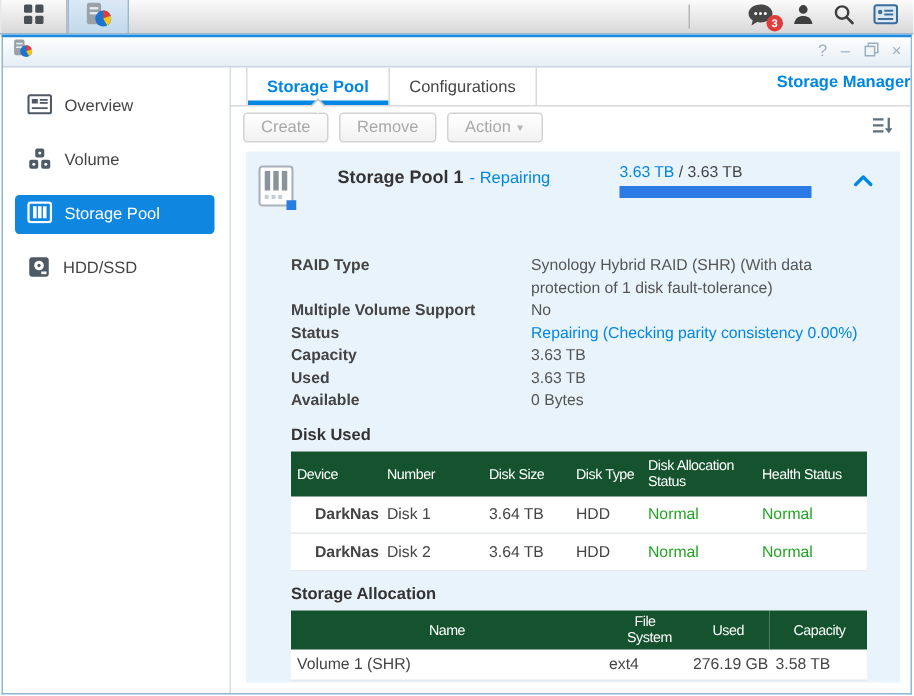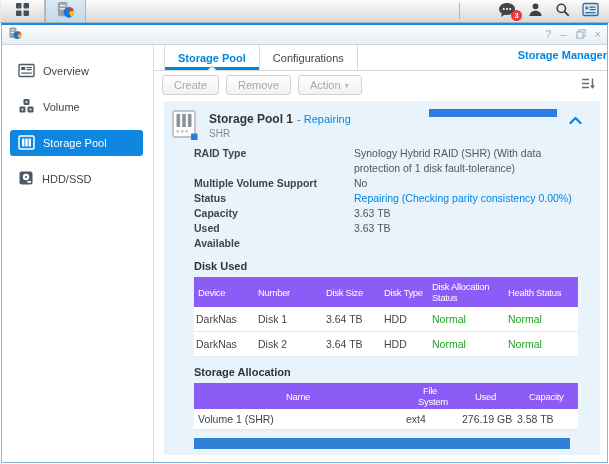--- a/index.html
+++ b/index.html
@@ -95,59 +95,59 @@
     background: linear-gradient(#ffffff, #f1f1f1);
     border: 1px solid #d2d2d2; border-radius: 3px; padding: 3px 11px; cursor: default;
   }
   .tool-btn .caret { font-size: 6.5px; color: #b5b5b5; margin-left: 3px; vertical-align: 1px; }
   .tool-right { margin-left: auto; background: none; border: 1px solid transparent; border-radius: 2px; padding: 2px 3px; cursor: pointer; display: flex; }
   
   .panel {
     flex: 1; margin: 2px 7px 7px 10px; background: #e9f3fb;
     padding: 8px 16px 10px 30px; overflow: hidden;
   }
-  .pool-header { display: flex; align-items: flex-start; cursor: pointer; }
+  .pool-header { display: flex; align-items: flex-start; cursor: pointer; gap: 16px; }
   .pool-icon { margin: 1px 10px 0 -22px; flex: 0 0 auto; }
   .pool-titles { flex: 1; min-width: 0; }
   .pool-name { font-size: 12px; font-weight: bold; color: #333; }
   .pool-tag { font-size: 11px; color: #0086e3; font-weight: normal; margin-left: 4px; }
   .pool-sub { font-size: 10px; color: #8b8b8b; margin-top: 1px; }
   .usage { width: 128px; flex: 0 0 128px; margin-right: 10px; }
   .usage-text { font-size: 10.5px; color: #444; margin-bottom: 3px; white-space: nowrap; }
   .usage-text .used { color: #0086e3; }
   .usage-track { height: 8px; background: #c9d8e4; }
   .usage-fill { height: 100%; background: #2c7be4; }
   .chev-btn { background: none; border: none; padding: 2px; cursor: pointer; margin-top: 2px; }
   
-  .details { margin-top: 1px; }
+  .details { margin-top: 24px; }
   .d-row { display: flex; line-height: 15px; font-size: 10.5px; }
   .d-label { width: 160px; flex: 0 0 160px; font-weight: bold; color: #444; }
   .d-value { flex: 1; color: #555; max-width: 238px; }
   .d-value.accent { color: #0086e3; }
   
   .sec-title { font-size: 11px; font-weight: bold; color: #333; margin: 9px 0 5px; }
   table { width: 384px; border-collapse: collapse; table-layout: fixed; background: #fff; }
   thead th {
-    background: #8b5cf6; color: #fff; font-weight: normal; text-align: left;
+    background: #14532d; color: #fff; font-weight: normal; text-align: left;
     font-size: 9.5px; line-height: 11px; padding: 4px 4px; letter-spacing: -0.3px;
   }
   tbody td {
     font-size: 10.5px; color: #444; padding: 6px 4px; background: #fff;
     border-bottom: 1px solid #e4e9ee; white-space: nowrap; overflow: hidden;
   }
   td.green { color: #21a421; }
   .disk-table th:nth-child(1){width:60px}.disk-table th:nth-child(2){width:68px}
   .disk-table th:nth-child(3){width:58px}.disk-table th:nth-child(4){width:48px}
   .disk-table th:nth-child(5){width:76px}.disk-table th:nth-child(6){width:74px}
   .alloc-table th:nth-child(1){width:208px}.alloc-table th:nth-child(2){width:56px}
   .alloc-table th:nth-child(3){width:55px}.alloc-table th:nth-child(4){width:65px}
   .alloc-table tbody td { padding: 4px 4px; }
   .alloc-table thead th { padding: 2px 16px; text-align: center; }
   .alloc-table tbody td:first-child { padding-left: 4px; }
-  .disk-table tbody td:first-child { padding-left: 2px; }
+  .disk-table tbody td:first-child { padding-left: 16px; font-weight: bold; }
   
   .alloc-bar-track { margin-top: 8px; width: 376px; height: 11px; background: #c9d8e4; }
   .alloc-bar-fill { height: 100%; background: #3180d8; }
   .legend { display: flex; margin-top: 5px; }
   .legend-col { width: 95px; margin-right: 11px; }
   .legend-label { font-size: 10px; color: #555; padding: 3px 2px 4px; }
 </style>
 </head>
 <body>
 
@@ -341,23 +341,23 @@
               <rect x="10.2" y="4" width="3.6" height="13" fill="#8a949c"></rect>
               <rect x="15.9" y="4" width="3.6" height="13" fill="#8a949c"></rect>
               <rect x="4.5" y="20" width="2.6" height="2.6" fill="#c3ccd3"></rect>
               <rect x="9" y="20" width="2.6" height="2.6" fill="#c3ccd3"></rect>
               <rect x="13.5" y="20" width="2.6" height="2.6" fill="#c3ccd3"></rect>
               <rect x="19" y="23.5" width="6.5" height="6.5" fill="#2a7de0"></rect>
             </svg>
           </span>
           <span class="pool-titles">
             <span class="pool-name"><span>Storage Pool 1</span><span class="pool-tag">- Repairing</span></span>
-            <div class="pool-sub">SHR</div>
           </span>
           <span class="usage">
+            <div class="usage-text"><span class="used">3.63 TB</span><span> / </span><span>3.63 TB</span></div>
             <div class="usage-track">
                 <div class="usage-fill" style="width: 100%;"></div>
               </div>
           </span>
           <button class="chev-btn">
             <span>
               <svg width="13" height="9" viewBox="0 0 13 9">
                   <polyline points="1.5,7 6.5,2 11.5,7" fill="none" stroke="#0086e3" stroke-width="2.2" stroke-linecap="round" stroke-linejoin="round"></polyline>
                 </svg>
             </span>
@@ -380,20 +380,21 @@
           <div class="d-row">
             <span class="d-label">Capacity</span>
             <span class="d-value">3.63 TB</span>
           </div>
           <div class="d-row">
             <span class="d-label">Used</span>
             <span class="d-value">3.63 TB</span>
           </div>
           <div class="d-row">
             <span class="d-label">Available</span>
+            <span class="d-value">0 Bytes</span>
           </div>
         </div>
 
         <div class="sec-title">Disk Used</div>
         <table class="disk-table">
           <thead>
             <tr>
               <th>Device</th>
               <th>Number</th>
               <th>Disk Size</th>

